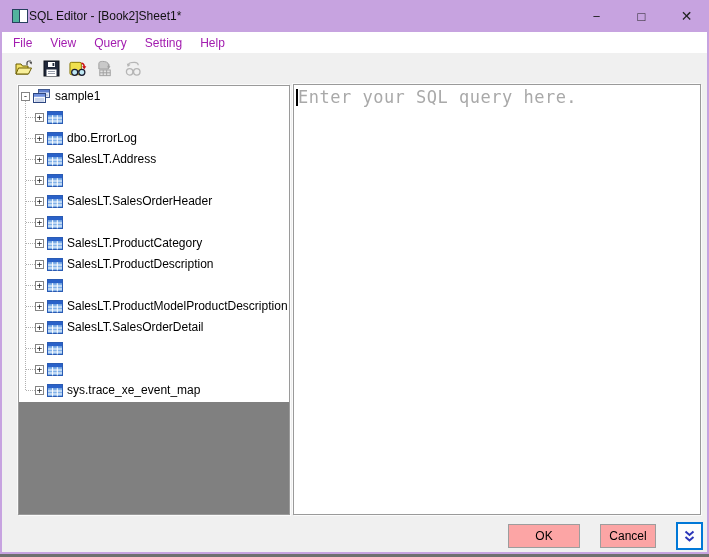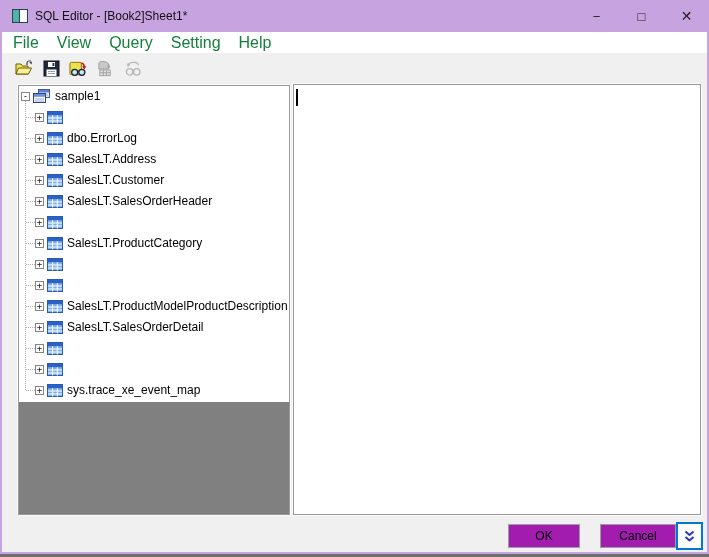--- a/index.html
+++ b/index.html
@@ -14,33 +14,33 @@
     position: absolute; left: 0; top: 0; width: 709px; height: 554px;
     background: #f0f0f0;
     box-shadow: inset 2px 0 0 #c7a3e0, inset -2px 0 0 #c7a3e0, inset 0 -2px 0 #c7a3e0;
   }
   
   #titlebar {
     position: absolute; left: 0; top: 0; width: 709px; height: 32px;
     background: #c7a3e0; display: flex; align-items: center;
   }
   #app-icon { margin-left: 12px; width: 16px; height: 14px; flex: 0 0 auto; }
-  #window-title { margin-left: 7px; font-size: 12px; color: #111; white-space: nowrap; }
+  #window-title { margin-left: 1px; font-size: 12px; color: #111; white-space: nowrap; }
   #window-controls { position: absolute; right: 0; top: 0; height: 32px; display: flex; }
   .win-ctrl {
     width: 45px; height: 32px; display: flex; align-items: center; justify-content: center;
     font-size: 13px; color: #222; cursor: default;
   }
   .win-ctrl.close { font-size: 14px; }
   
   #menubar {
     position: absolute; left: 2px; top: 32px; width: 705px; height: 21px;
     background: #ffffff; display: flex; align-items: center; padding-left: 2px;
   }
-  .menu-item { padding: 2px 9px; font-size: 16px; color: #15803d; }
+  .menu-item { padding: 2px 9px; font-size: 12px; color: #a21caf; }
   
   #toolbar {
     position: absolute; left: 2px; top: 53px; width: 705px; height: 31px;
     background: #f0f0f0; display: flex; align-items: center; padding-left: 13px; gap: 8px;
   }
   .tool-btn { width: 19px; height: 19px; display: flex; align-items: center; justify-content: center; }
   
   .sunken {
     border: 1px solid #9a9a9a;
     box-shadow: -1px -1px 0 #fbfbfb, 1px 1px 0 #fbfbfb;
@@ -80,25 +80,25 @@
     background: #ffffff; padding: 3px 2px; display: flex; align-items: flex-start;
   }
   #caret { width: 2px; height: 17px; background: #000; margin-top: 1px; flex: 0 0 auto; }
   #sql-placeholder {
     font-family: "DejaVu Sans Mono", "Liberation Mono", monospace;
     font-size: 17px; letter-spacing: 0.5px; color: #a9a9a9; line-height: 19px;
   }
   
   .push-btn {
     position: absolute; top: 524px; height: 24px;
-    background: #a21caf; border: 1px solid #9d9d9d;
+    background: #fca5a5; border: 1px solid #9d9d9d;
     font-size: 12px; color: #000; text-align: center; line-height: 22px;
   }
   #ok-btn { left: 508px; width: 72px; }
-  #cancel-btn { left: 600px; width: 76px; }
+  #cancel-btn { left: 600px; width: 56px; }
   #expand-btn {
     position: absolute; left: 676px; top: 522px; width: 27px; height: 28px;
     background: #fdfdfd; border: 2px solid #0078d7;
     display: flex; align-items: center; justify-content: center;
   }
 </style>
 </head>
 <body>
 
 <div id="window">
@@ -242,21 +242,20 @@
           <div class="tree-row child">
             <span class="toggle">+</span>
             <svg class="tree-icon" width="16" height="13" viewBox="0 0 16 13">
               <rect x="0.5" y="0.5" width="15" height="12" fill="#7fb0e8" stroke="#2a5bb4"></rect>
               <rect x="1" y="1" width="14" height="3.2" fill="#2a62c9"></rect>
               <line x1="1" y1="7" x2="15" y2="7" stroke="#ffffff"></line>
               <line x1="1" y1="10" x2="15" y2="10" stroke="#ffffff"></line>
               <line x1="5.6" y1="4.2" x2="5.6" y2="12.5" stroke="#ffffff"></line>
               <line x1="10.3" y1="4.2" x2="10.3" y2="12.5" stroke="#ffffff"></line>
             </svg>
-            <span class="tree-label">SalesLT.Customer</span>
           </div>
 
           <div class="tree-row child">
             <span class="toggle">+</span>
             <svg class="tree-icon" width="16" height="13" viewBox="0 0 16 13">
               <rect x="0.5" y="0.5" width="15" height="12" fill="#7fb0e8" stroke="#2a5bb4"></rect>
               <rect x="1" y="1" width="14" height="3.2" fill="#2a62c9"></rect>
               <line x1="1" y1="7" x2="15" y2="7" stroke="#ffffff"></line>
               <line x1="1" y1="10" x2="15" y2="10" stroke="#ffffff"></line>
               <line x1="5.6" y1="4.2" x2="5.6" y2="12.5" stroke="#ffffff"></line>
@@ -293,20 +292,21 @@
           <div class="tree-row child">
             <span class="toggle">+</span>
             <svg class="tree-icon" width="16" height="13" viewBox="0 0 16 13">
               <rect x="0.5" y="0.5" width="15" height="12" fill="#7fb0e8" stroke="#2a5bb4"></rect>
               <rect x="1" y="1" width="14" height="3.2" fill="#2a62c9"></rect>
               <line x1="1" y1="7" x2="15" y2="7" stroke="#ffffff"></line>
               <line x1="1" y1="10" x2="15" y2="10" stroke="#ffffff"></line>
               <line x1="5.6" y1="4.2" x2="5.6" y2="12.5" stroke="#ffffff"></line>
               <line x1="10.3" y1="4.2" x2="10.3" y2="12.5" stroke="#ffffff"></line>
             </svg>
+            <span class="tree-label">SalesLT.ProductDescription</span>
           </div>
 
           <div class="tree-row child">
             <span class="toggle">+</span>
             <svg class="tree-icon" width="16" height="13" viewBox="0 0 16 13">
               <rect x="0.5" y="0.5" width="15" height="12" fill="#7fb0e8" stroke="#2a5bb4"></rect>
               <rect x="1" y="1" width="14" height="3.2" fill="#2a62c9"></rect>
               <line x1="1" y1="7" x2="15" y2="7" stroke="#ffffff"></line>
               <line x1="1" y1="10" x2="15" y2="10" stroke="#ffffff"></line>
               <line x1="5.6" y1="4.2" x2="5.6" y2="12.5" stroke="#ffffff"></line>
@@ -375,20 +375,21 @@
               <line x1="10.3" y1="4.2" x2="10.3" y2="12.5" stroke="#ffffff"></line>
             </svg>
             <span class="tree-label">sys.trace_xe_event_map</span>
           </div>
         </div>
     </div>
   </div>
 
   <div id="sql-panel" class="sunken">
     <div id="caret"></div>
+    <span id="sql-placeholder">Enter your SQL query here.</span>
   </div>
 
   <div class="push-btn" id="ok-btn">OK</div>
   <div class="push-btn" id="cancel-btn">Cancel</div>
   <div id="expand-btn">
     <svg width="13" height="13" viewBox="0 0 13 13">
       <polyline points="2.5,1.5 6.5,5 10.5,1.5" fill="none" stroke="#2a35b8" stroke-width="2"></polyline>
       <polyline points="2.5,7 6.5,10.5 10.5,7" fill="none" stroke="#2a35b8" stroke-width="2"></polyline>
     </svg>
   </div>

